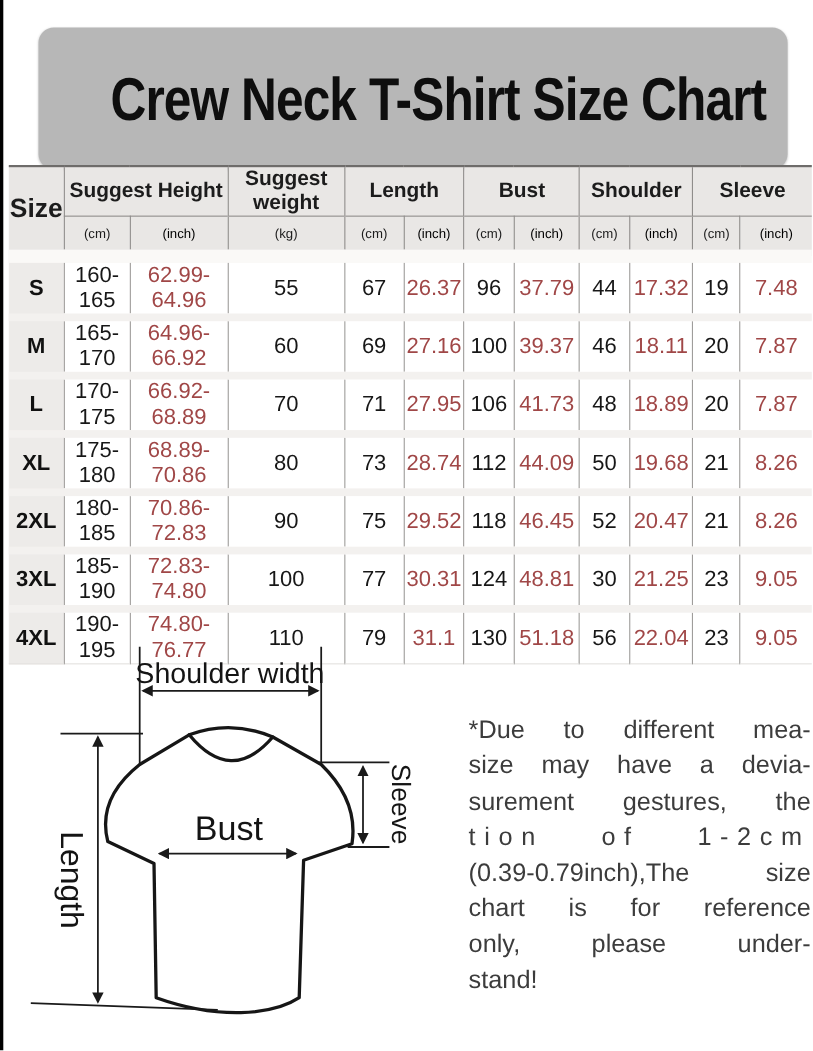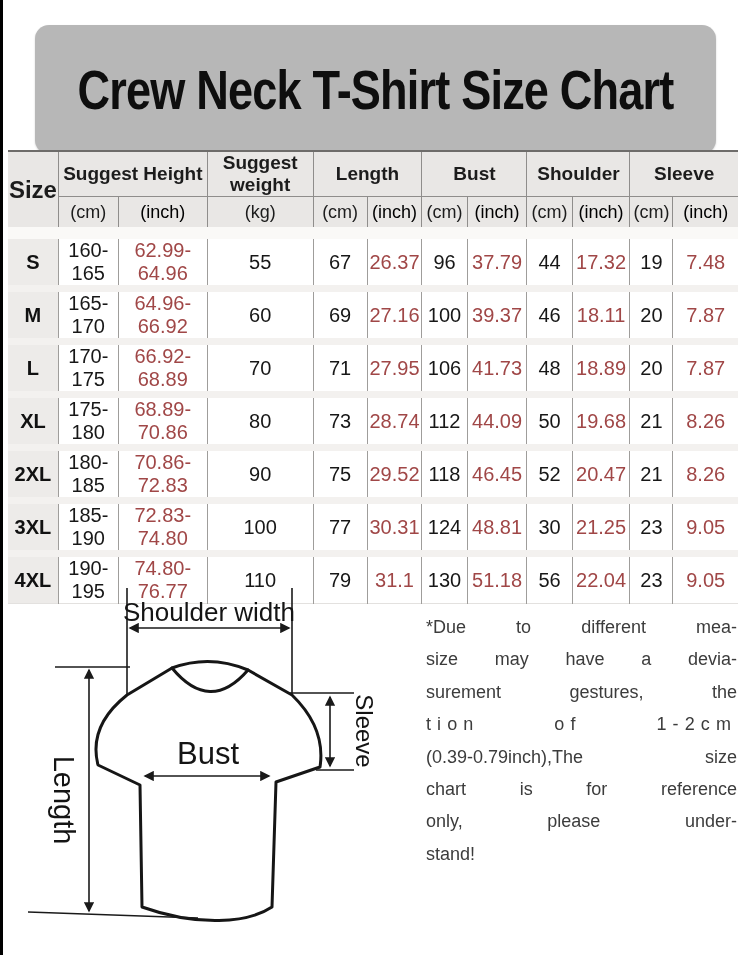--- a/index.html
+++ b/index.html
@@ -6,37 +6,37 @@
   body{
     width:739px;height:955px;position:relative;background:#ffffff;
     font-family:"Liberation Sans", sans-serif;overflow:hidden;
   }
   .left-edge{position:absolute;left:0;top:0;width:3px;height:955px;background:#000;}
 
   
   .title-box{
     position:absolute;left:35px;top:25px;width:681px;height:129px;
     background:#b7b7b7;border-radius:14px;
-    display:flex;align-items:center;justify-content:center;
+    display:flex;align-items:center;
     box-shadow:0 1px 2px rgba(0,0,0,0.18);
   }
   .title-box h1{
     margin:0;font-size:55px;font-weight:700;color:#0e0e0e;
     white-space:nowrap;letter-spacing:-1px;transform:scaleX(0.82);
   }
 
   
   .table-wrap{position:absolute;left:8px;top:150px;width:730px;}
   table{border-collapse:collapse;width:100%;table-layout:fixed;}
   thead th{
     background:#e9e7e5;border-left:1px solid #8f8d8b;border-right:1px solid #8f8d8b;
     font-weight:700;font-size:19px;color:#1c1c1c;padding:0;
   }
   thead tr.group-row th{height:34px;border-top:2px solid #6e6c6a;}
-  thead tr.unit-row th{height:30px;font-weight:400;font-size:18px;border-top:1px solid #8f8d8b;}
+  thead tr.unit-row th{height:30px;font-weight:400;font-size:12px;border-top:1px solid #8f8d8b;}
   thead th.size-head{font-size:24px;font-weight:600;border-left:none;}
   thead th:last-child{border-right:none;}
   thead th.inch{color:#000000;text-align:center;}
   tbody tr{border-top:7px solid #f3f1ef;border-bottom:1px solid #e3e1df;}
   tbody tr:first-child{border-top:12px solid #faf9f7;}
   tbody td{
     background:#fff;height:43px;text-align:center;vertical-align:middle;
     font-size:20px;color:#171717;
     border-left:1px solid #9f9d9b;border-right:1px solid #9f9d9b;padding:0;
   }
@@ -46,22 +46,22 @@
   tbody td.inch{color:#a04747;}
 
   
   .diagram{position:absolute;left:18px;top:578px;width:402px;height:377px;}
   .diagram text{fill:#141414;font-family:"Liberation Sans", sans-serif;}
   .measure{stroke:#1a1a1a;stroke-width:1.6;fill:none;}
   .outline{stroke:#161616;stroke-width:3;fill:none;stroke-linejoin:round;stroke-linecap:round;}
 
   
   .disclaimer{
-    position:absolute;left:426px;top:611px;width:311px;
-    font-size:18px;line-height:32.4px;color:#3c3c3c;
+    position:absolute;left:426px;top:647px;width:311px;
+    font-size:23px;line-height:32.4px;color:#3c3c3c;
   }
   .dline{text-align:justify;text-align-last:justify;white-space:normal;}
   .dline:nth-child(4){letter-spacing:0.34em;}
   .dline:last-child{text-align-last:left;letter-spacing:normal;}
 </style>
 </head>
 <body>
 
 <div class="left-edge"></div>
 

